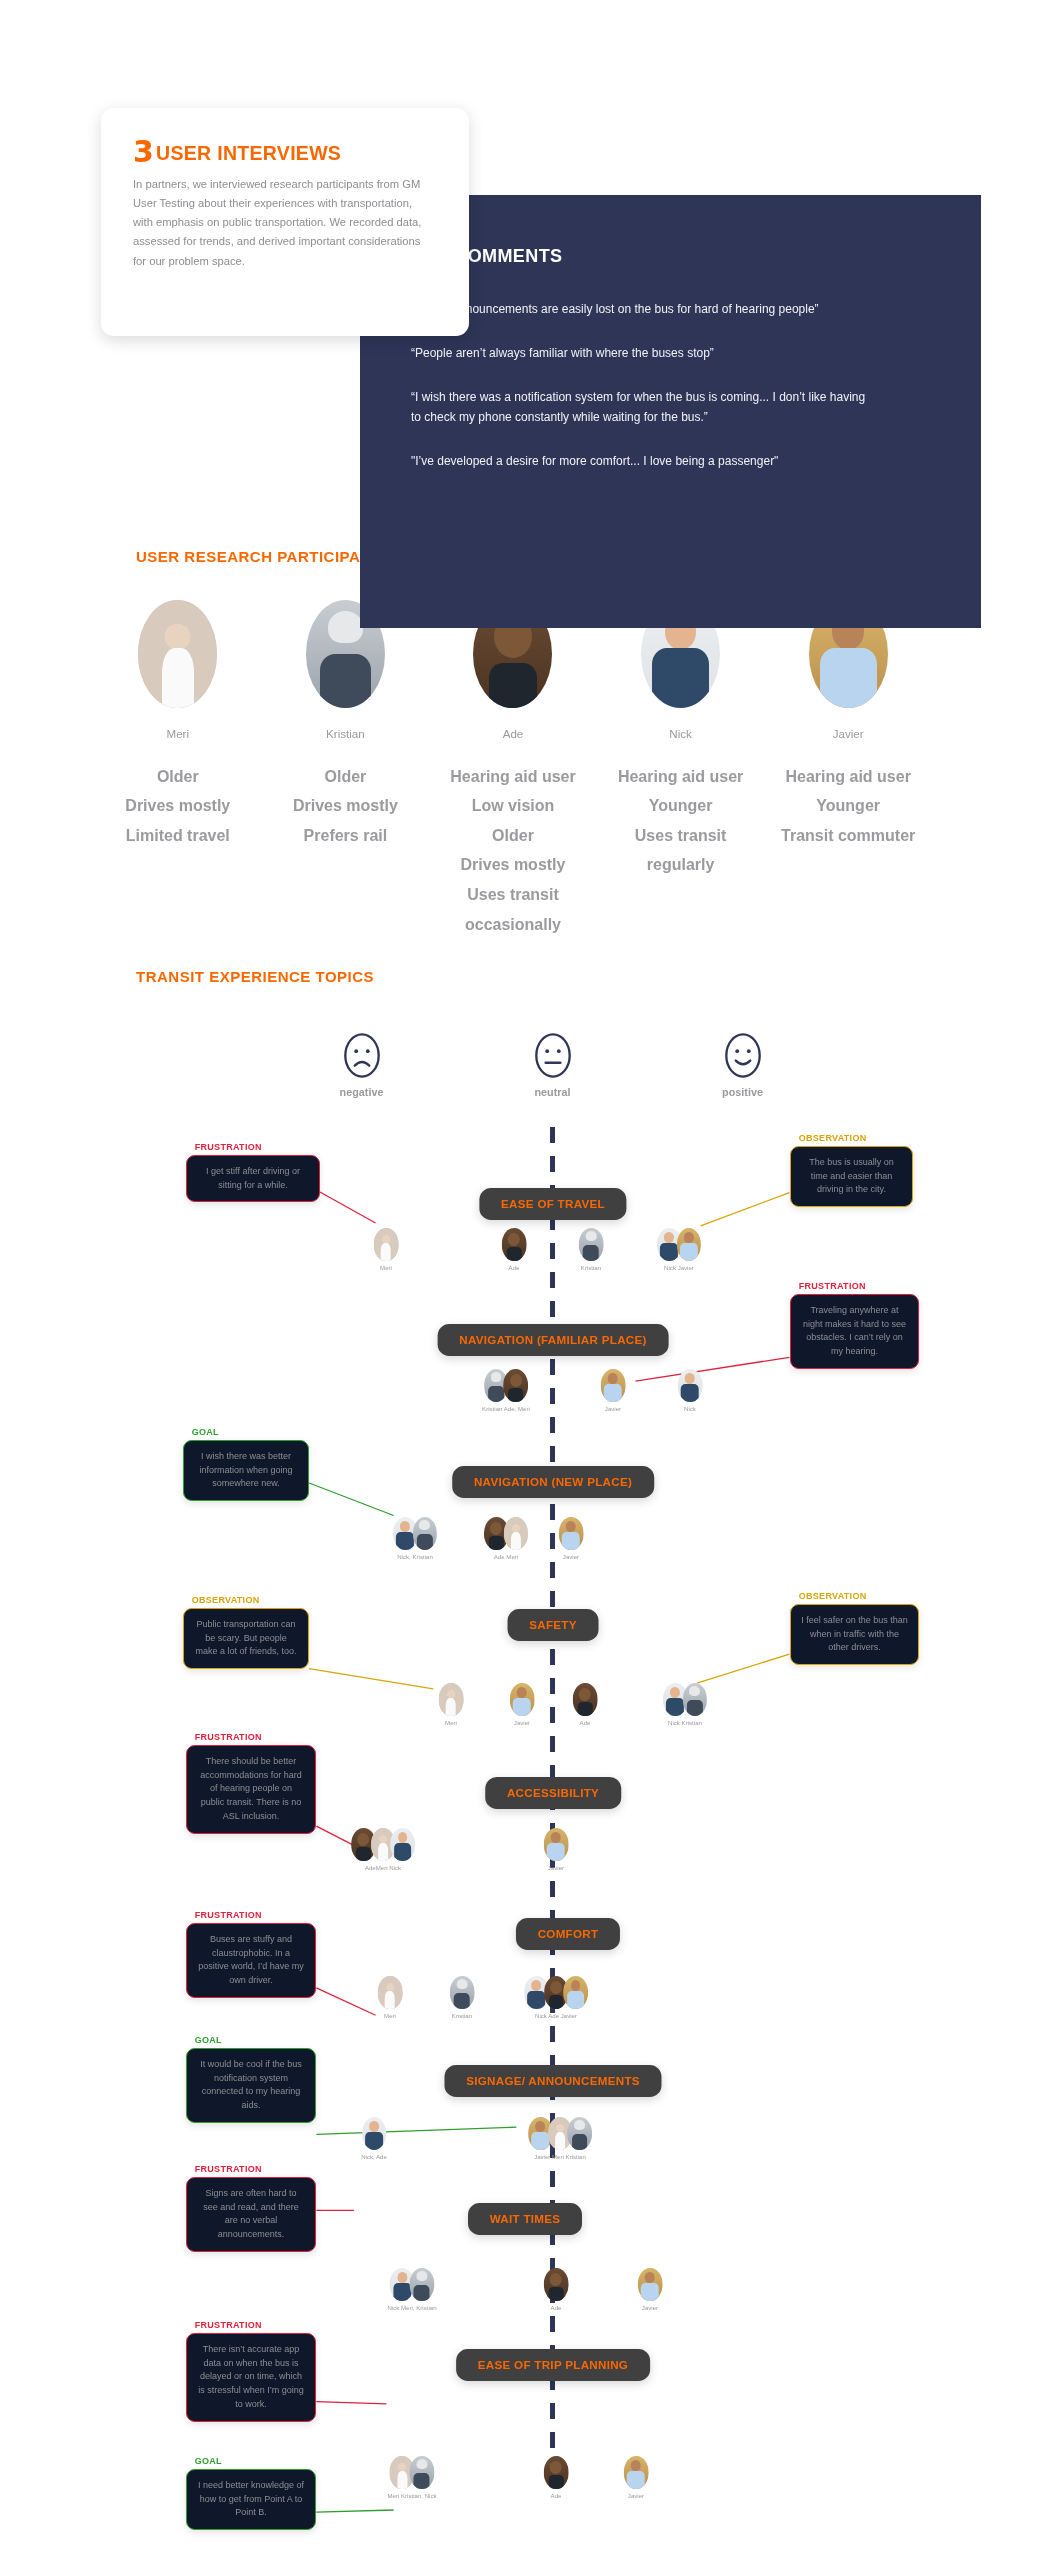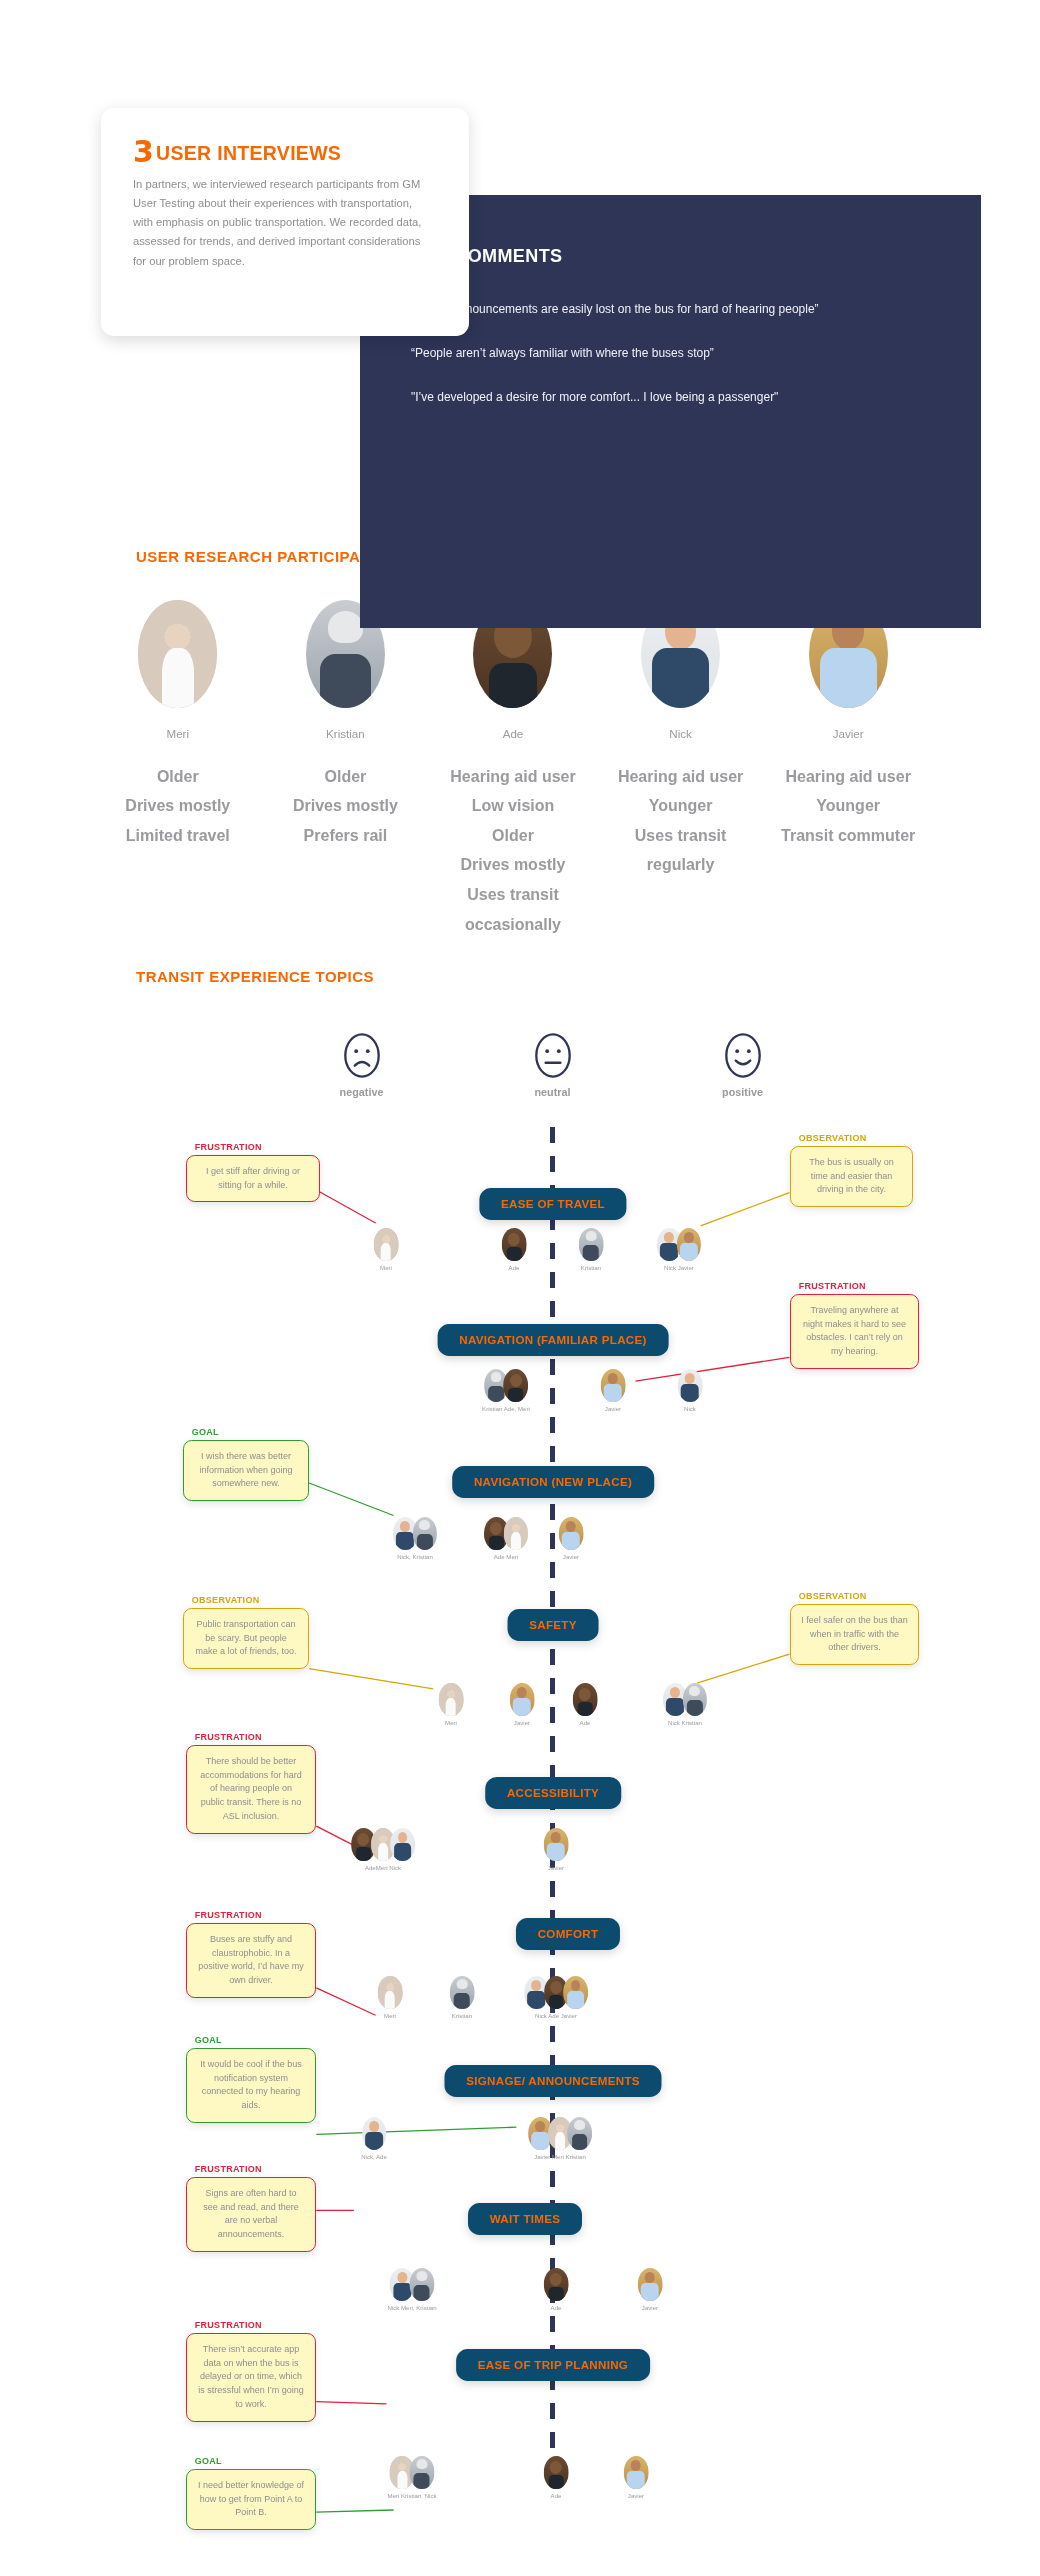--- a/index.html
+++ b/index.html
@@ -58,30 +58,30 @@
   .scale-label { font-size: 10.8px; color: #9a9a9f; margin-top: 5.8px; }
   .face { width: 38px; height: 45px; margin: 0 auto; }
 
   .spine {
     position: absolute; left: 550px; top: 1127px; width: 5px; height: 1351px;
     background: repeating-linear-gradient(to bottom, #2e3557 0, #2e3557 16px, transparent 16px, transparent 29px);
     z-index: 1;
   }
 
   .topic-pill {
-    position: absolute; background: #0c4a6e; border-radius: 11.6px; padding: 9.4px 21.7px;
+    position: absolute; background: #404040; border-radius: 11.6px; padding: 9.4px 21.7px;
     box-shadow: 0 2.9px 9.4px rgba(0,0,0,.16); color: #F96800; font-weight: 700;
     font-size: 11.6px; letter-spacing: 0.3px; white-space: nowrap;
     transform: translateX(-50%); z-index: 4;
   }
 
   .callout { position: absolute; z-index: 5; }
   .callout-kind { font-size: 9px; font-weight: 600; letter-spacing: 0.3px; margin-bottom: 2.9px; padding-left: 8.7px; }
   .callout-box {
-    border-radius: 8.7px; border: 1.4px solid; background: #fef9c3; padding: 8.7px 10px;
+    border-radius: 8.7px; border: 1.4px solid; background: #0f172a; padding: 8.7px 10px;
     font-size: 9px; line-height: 1.55; color: #8e8e93; text-align: center;
     box-shadow: 0 2.9px 7.2px rgba(0,0,0,.10);
   }
   .k-frustration .callout-kind { color: #e0203c; }
   .k-frustration .callout-box { border-color: #e0203c; }
   .k-observation .callout-kind { color: #d9a406; }
   .k-observation .callout-box { border-color: #d9a406; }
   .k-goal .callout-kind { color: #2f9e2f; }
   .k-goal .callout-box { border-color: #2f9e2f; }
 
@@ -121,20 +121,21 @@
     <span class="num3">3</span>
     <span class="intro-title">USER INTERVIEWS</span>
   </div>
   <p class="intro-body">In partners, we interviewed research participants from GM User Testing about their experiences with transportation, with emphasis on public transportation. We recorded data, assessed for trends, and derived important considerations for our problem space.</p>
 </div>
 
 <div class="key-panel">
   <div class="key-title">KEY COMMENTS</div>
   <p class="key-quote">“Verbal announcements are easily lost on the bus for hard of hearing people”</p>
   <p class="key-quote">“People aren’t always familiar with where the buses stop”</p>
+  <p class="key-quote">“I wish there was a notification system for when the bus is coming... I don’t like having to check my phone constantly while waiting for the bus.”</p>
   <p class="key-quote">"I’ve developed a desire for more comfort... I love being a passenger"</p>
 </div>
 
 <div class="sec-title" id="participants-title">USER RESEARCH PARTICIPANTS</div>
 <div class="participants" id="participants-row">
     <div class="participant">
       <div class="avatar-lg">
         <div class="ph ph-meri"></div>
       </div>
       <div class="p-name">Meri</div>

